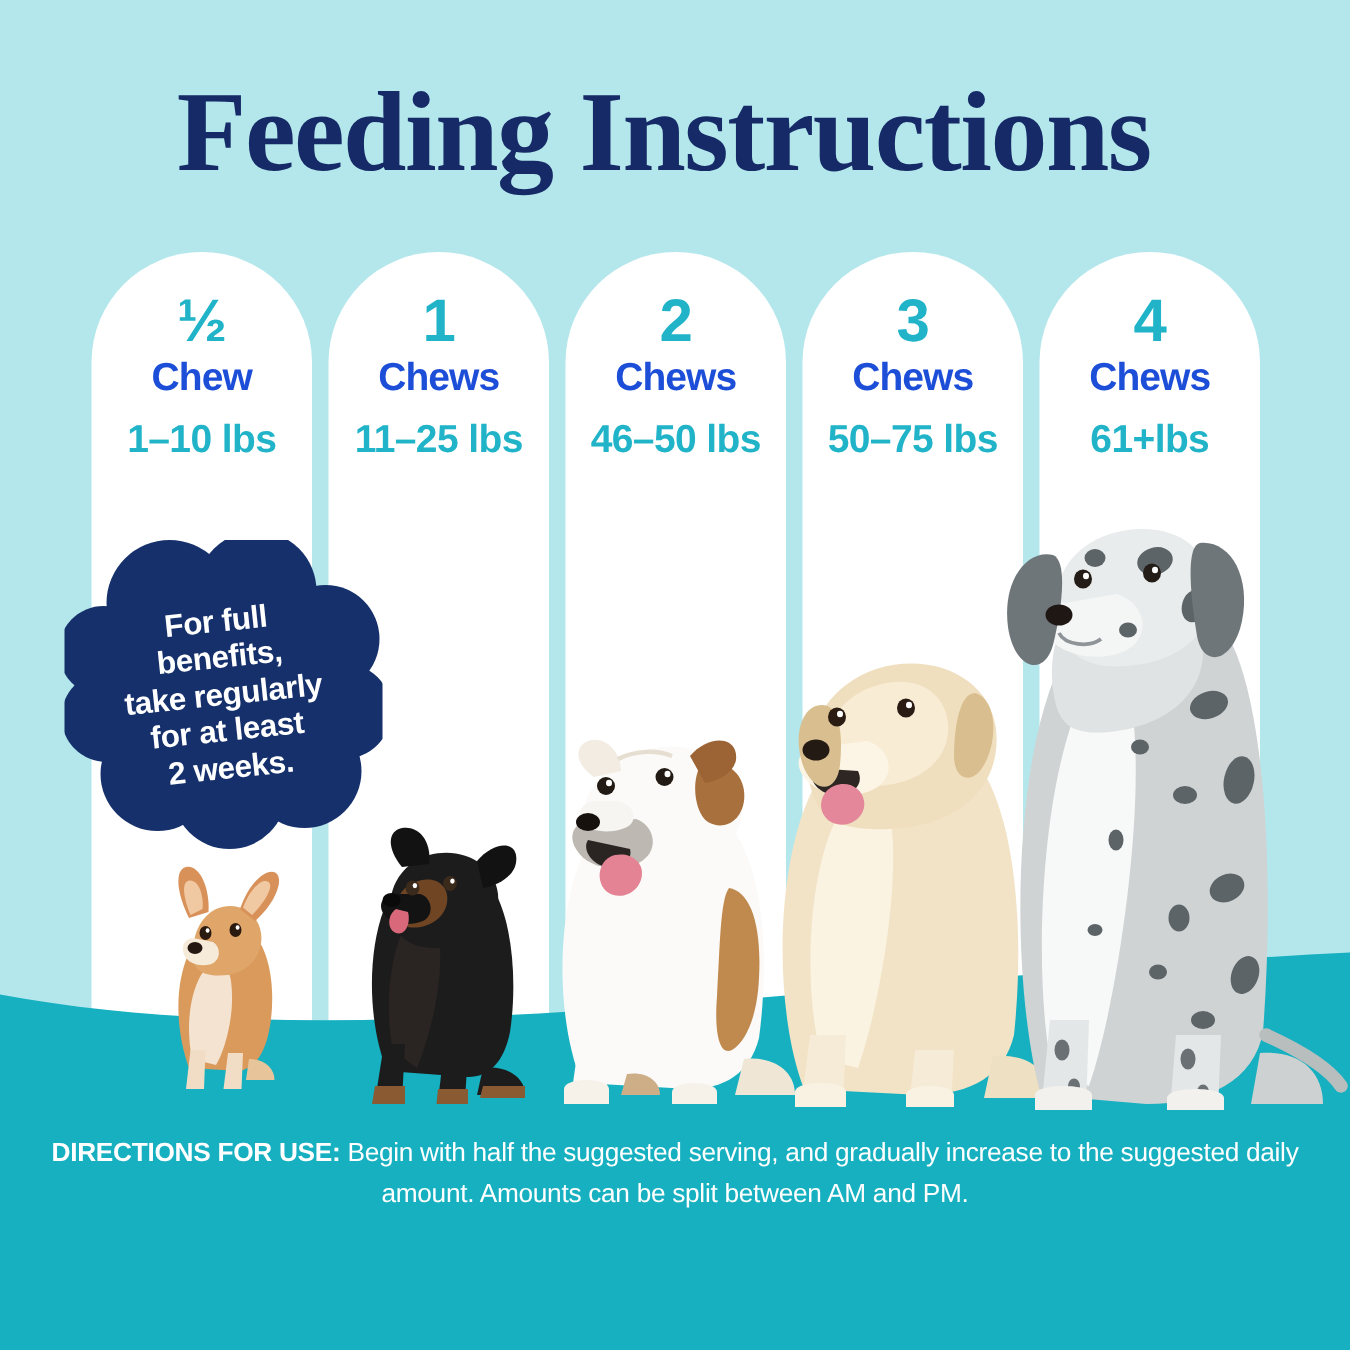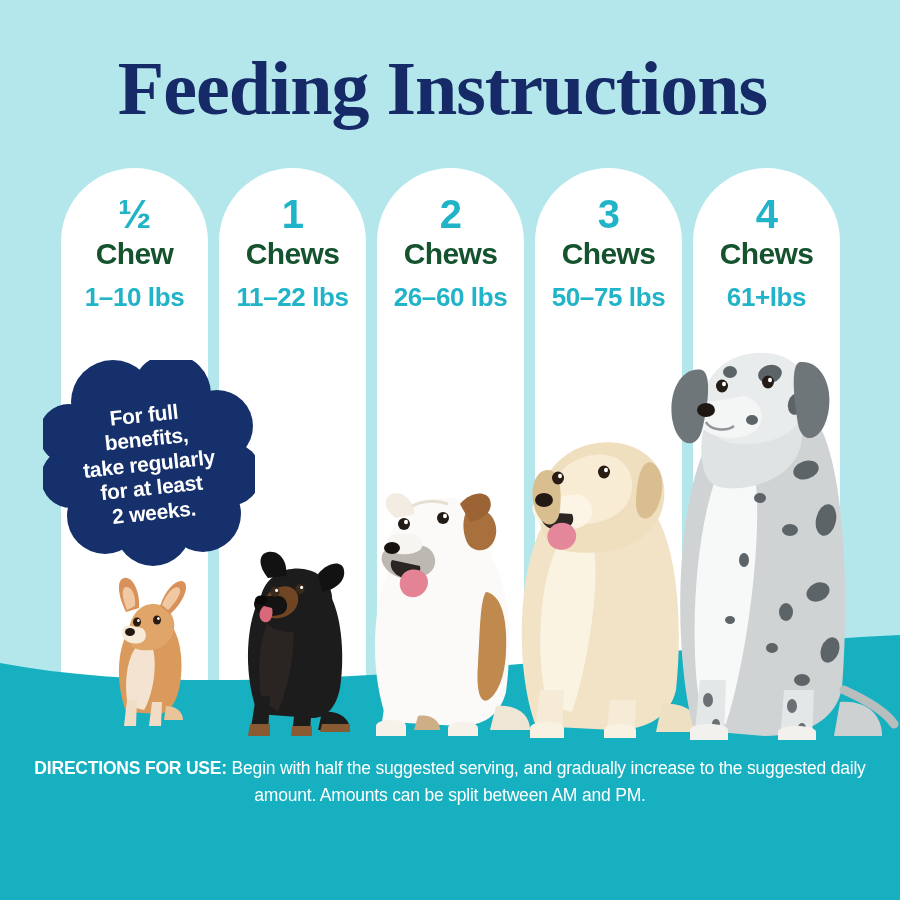--- a/index.html
+++ b/index.html
@@ -47,23 +47,23 @@
   .card-count{
     margin-top:26px;
     font-size:40px;
     font-weight:700;
     color:#21b4c8;
     line-height:1;
     letter-spacing:-0.5px;
   }
   .card-unit{
     margin-top:4px;
-    font-size:30px;
-    font-weight:700;
-    color:#14532d;
+    font-size:26px;
+    font-weight:700;
+    color:#1d4ed8;
     line-height:1.05;
     letter-spacing:-0.6px;
   }
   .card-weight{
     margin-top:14px;
     font-size:26px;
     font-weight:700;
     color:#21b4c8;
     line-height:1;
     letter-spacing:-0.4px;
@@ -130,27 +130,27 @@
 
     <div class="card">
       <div class="card-count">½</div>
       <div class="card-unit">Chew</div>
       <div class="card-weight">1–10 lbs</div>
     </div>
 
     <div class="card">
       <div class="card-count">1</div>
       <div class="card-unit">Chews</div>
-      <div class="card-weight">11–22 lbs</div>
+      <div class="card-weight">11–25 lbs</div>
     </div>
 
     <div class="card">
       <div class="card-count">2</div>
       <div class="card-unit">Chews</div>
-      <div class="card-weight">26–60 lbs</div>
+      <div class="card-weight">46–50 lbs</div>
     </div>
 
     <div class="card">
       <div class="card-count">3</div>
       <div class="card-unit">Chews</div>
       <div class="card-weight">50–75 lbs</div>
     </div>
 
     <div class="card">
       <div class="card-count">4</div>

